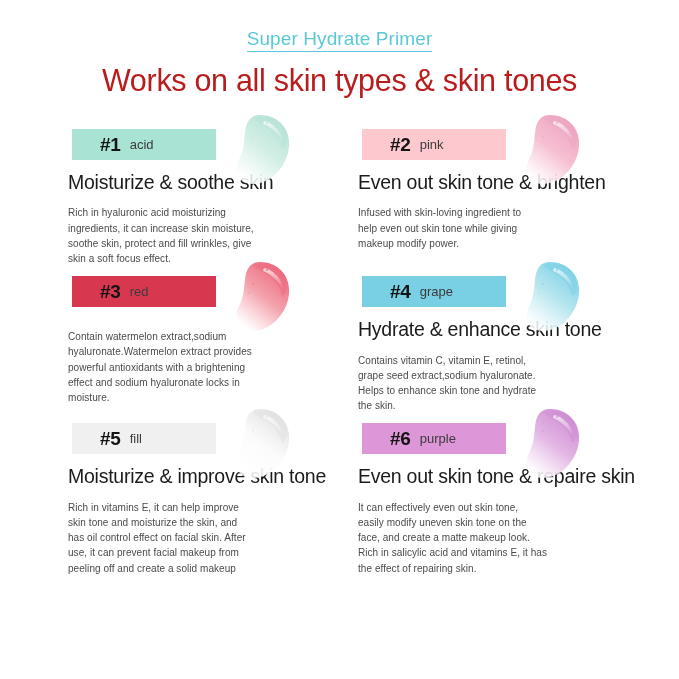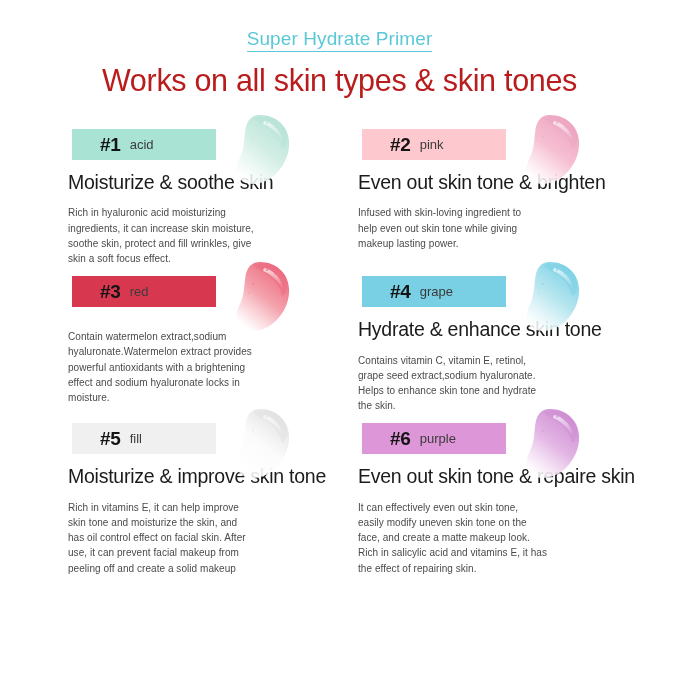--- a/index.html
+++ b/index.html
@@ -195,21 +195,21 @@
               <circle cx="47" cy="10" r="1.1" fill="#eda6c2" opacity="0.75"></circle>
               <circle cx="55" cy="14" r="0.8" fill="#eda6c2" opacity="0.6"></circle>
               <circle cx="33" cy="24" r="1.0" fill="#eda6c2" opacity="0.5"></circle>
               <circle cx="29" cy="33" r="0.7" fill="#eda6c2" opacity="0.45"></circle>
             </svg>
           </div>
       </div>
       <div class="card-title">Even out skin tone &amp; brighten</div>
       <div class="card-body">Infused with skin-loving  ingredient  to
 help even out skin tone while giving
-makeup lasting power.</div>
+makeup modify power.</div>
     </div>
 
     <div class="cell col-left row-1">
       <div class="banner-wrap">
         <div class="banner" style="background: rgb(216, 56, 79);">
           <span class="num">#3</span>
           <span class="cname">red</span>
         </div>
         <div class="swatch">
             <svg viewBox="0 0 72 74" xmlns="http://www.w3.org/2000/svg">

